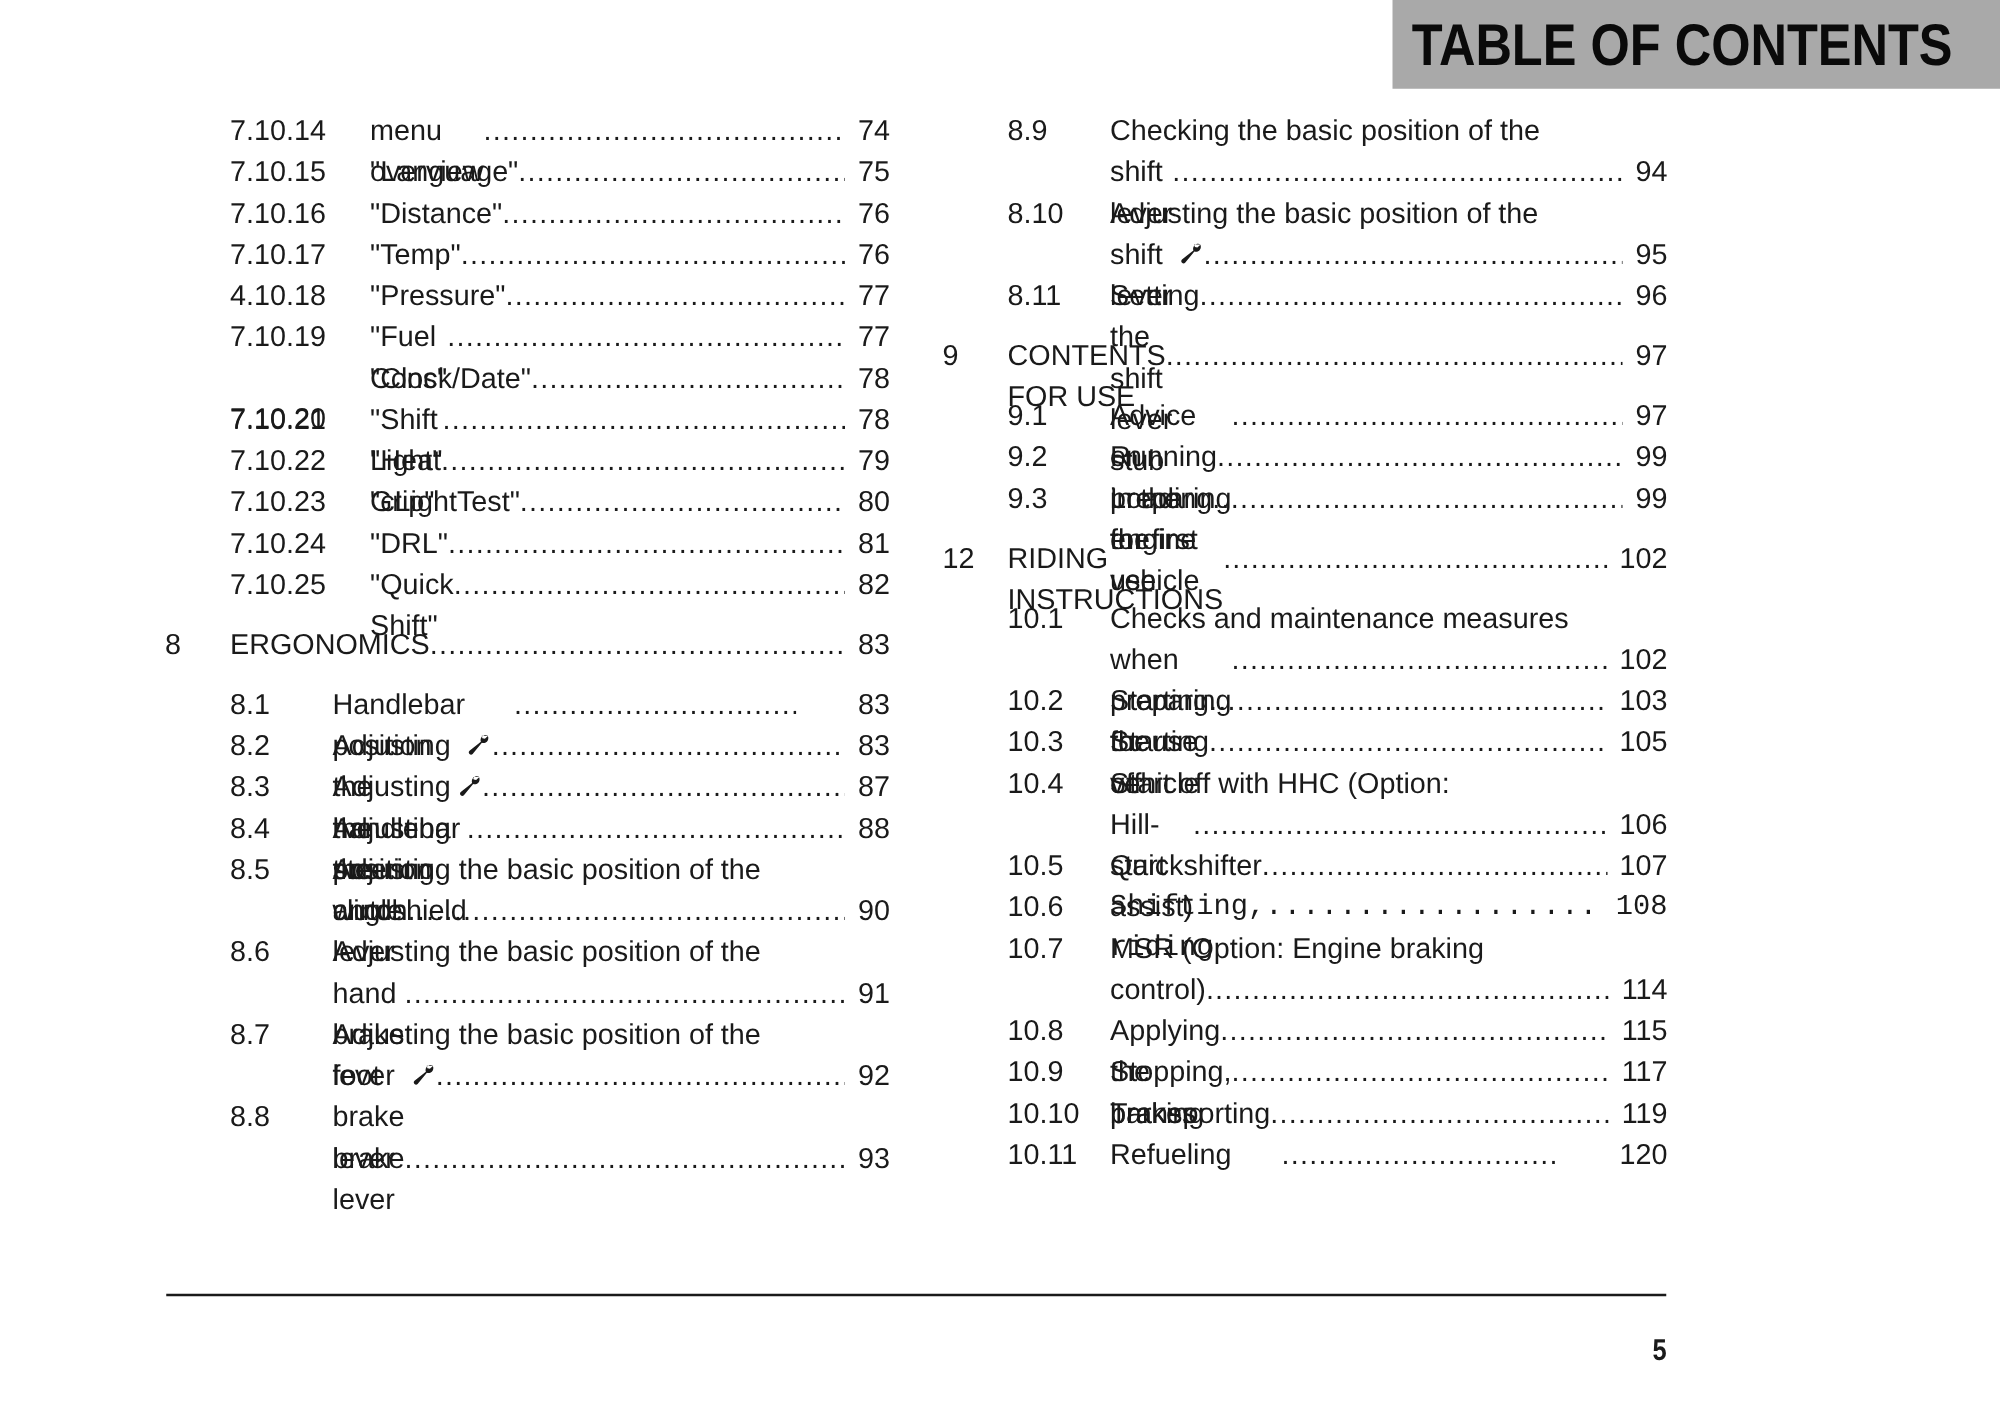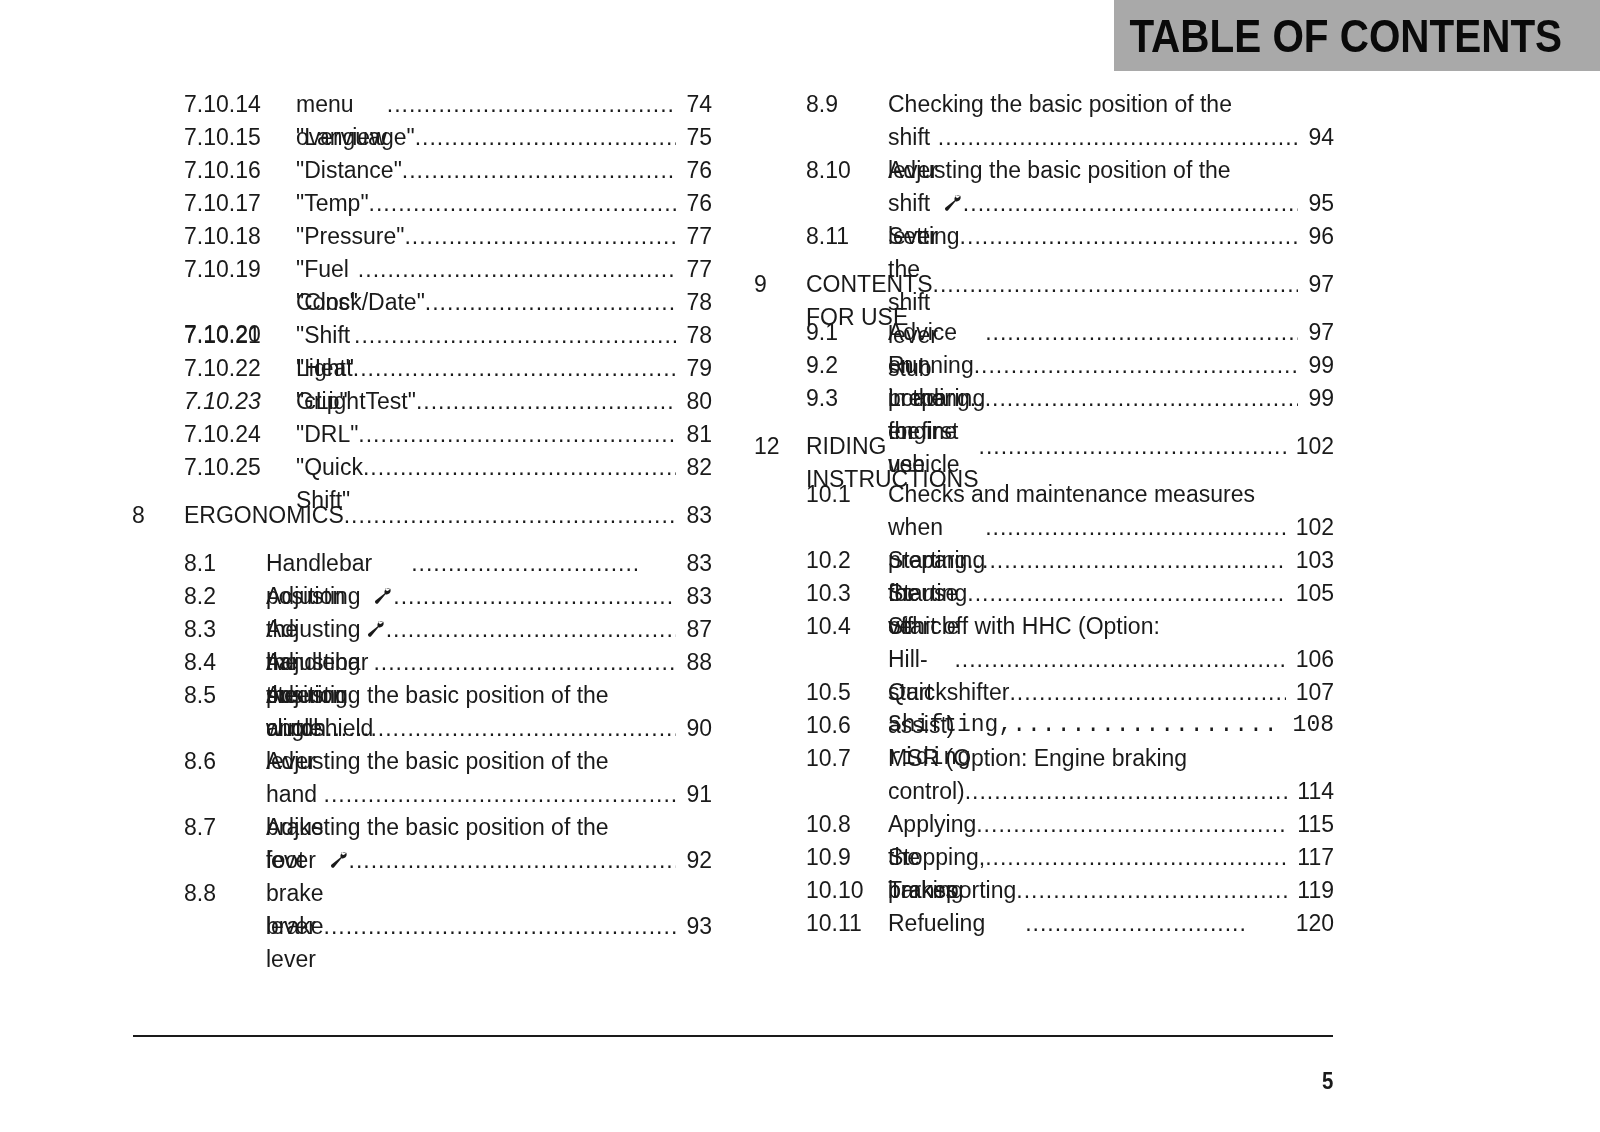--- a/index.html
+++ b/index.html
@@ -61,21 +61,21 @@
     </div>
     <div class="row">
       <span class="num" style="left: 52px;">7.10.17</span>
       <div class="lead" style="width: 416px; top: 0px;">
         <span>"Temp"</span>
         <span class="dots">........................................................................................................................................................................................................</span>
         <span class="pg">76</span>
       </div>
     </div>
     <div class="row">
-      <span class="num" style="left: 52px;">7.10.18</span>
+      <span class="num" style="left: 52px;">4.10.18</span>
       <div class="lead" style="width: 416px; top: 0px;">
         <span>"Pressure"</span>
         <span class="dots">........................................................................................................................................................................................................</span>
         <span class="pg">77</span>
       </div>
     </div>
     <div class="row">
       <span class="num" style="left: 52px;">7.10.19</span>
       <div class="lead" style="width: 416px; top: 0px;">
         <span>"Fuel Cons"</span>
@@ -101,21 +101,21 @@
     </div>
     <div class="row">
       <span class="num" style="left: 52px;">7.10.22</span>
       <div class="lead" style="width: 416px; top: 0px;">
         <span>"Heat Grip"</span>
         <span class="dots">........................................................................................................................................................................................................</span>
         <span class="pg">79</span>
       </div>
     </div>
     <div class="row">
-      <span class="num" style="left: 52px; font-style: italic;">7.10.23</span>
+      <span class="num" style="left: 52px;">7.10.23</span>
       <div class="lead" style="width: 416px; top: 0px;">
         <span>"cLightTest"</span>
         <span class="dots">........................................................................................................................................................................................................</span>
         <span class="pg">80</span>
       </div>
     </div>
     <div class="row">
       <span class="num" style="left: 52px;">7.10.24</span>
       <div class="lead" style="width: 416px; top: 0px;">
         <span>"DRL"</span>

